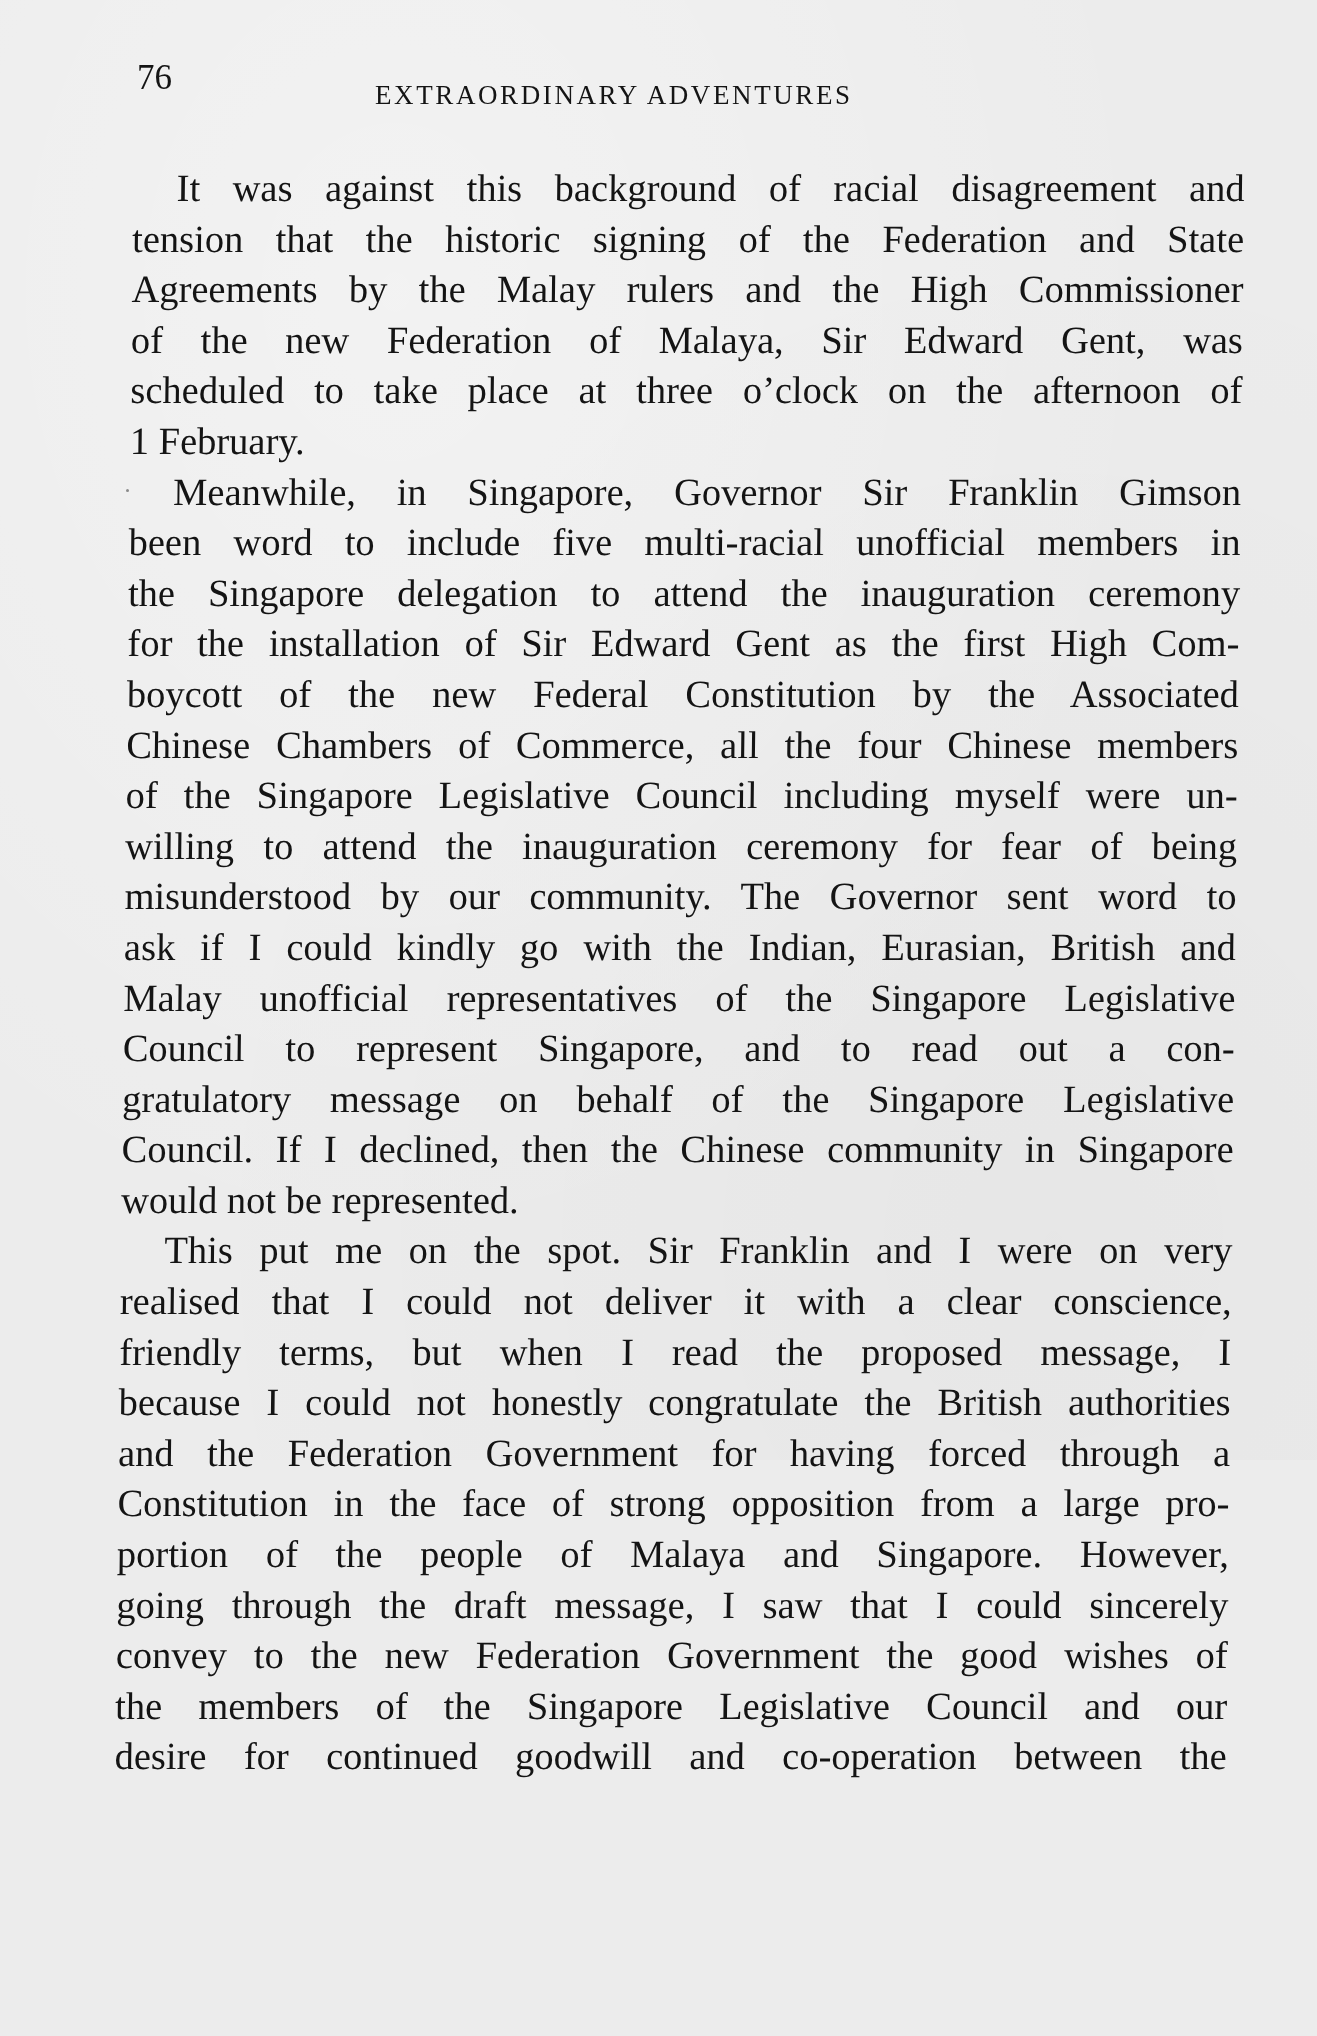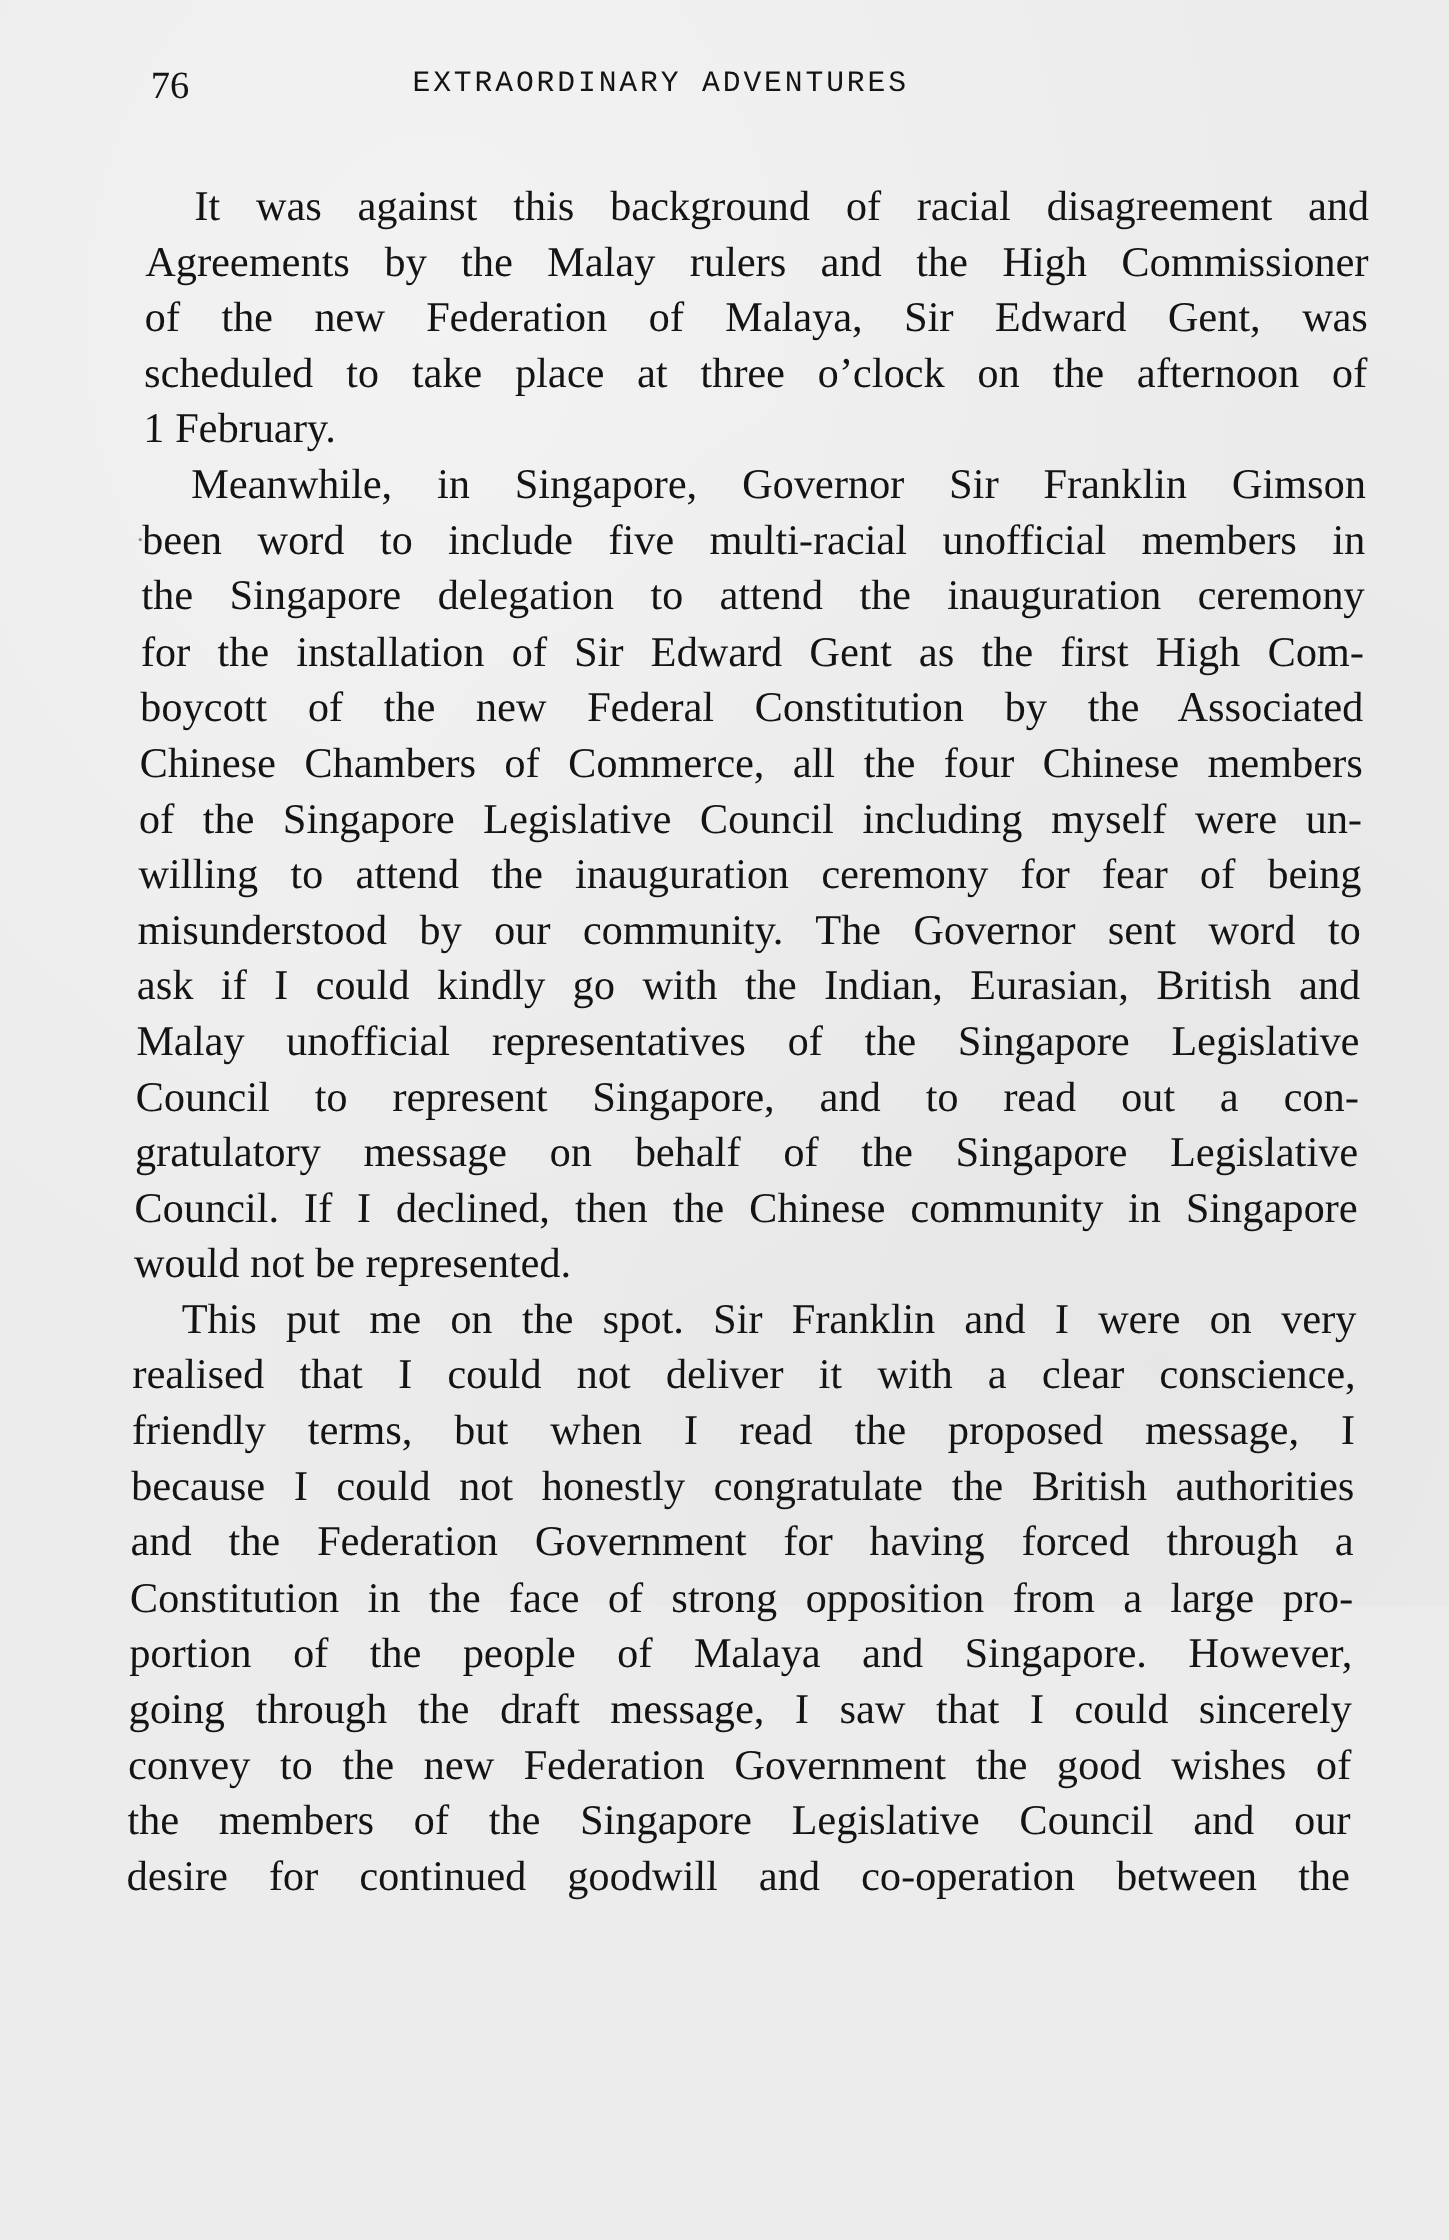--- a/index.html
+++ b/index.html
@@ -37,26 +37,25 @@
       position: absolute;
       left: 0;
       top: 0;
       font-size: 35px;
       line-height: 40px;
       letter-spacing: 0px;
     }
     .running-title {
       position: absolute;
       left: 238px;
-      top: 2px;
+      top: 20px;
       font-size: 27px;
       line-height: 34px;
       letter-spacing: 2.6px;
       text-transform: uppercase;
-      font-family: Liberation Mono, monospace;
     }
     .text-block {
       position: absolute;
       left: 133px;
       top: 163px;
       width: 1112px;
       transform-origin: 0 0;
       transform: skewX(-0.66deg);
     }
     .line {
@@ -90,20 +89,21 @@
 
   <div class="running-head">
     <span class="page-number">76</span>
     <span class="running-title">EXTRAORDINARY ADVENTURES</span>
   </div>
 
   <div class="text-block">
 
     <div>
       <span class="line indent">It was against this background of racial disagreement and</span>
+      <span class="line">tension that the historic signing of the Federation and State</span>
       <span class="line">Agreements by the Malay rulers and the High Commissioner</span>
       <span class="line">of the new Federation of Malaya, Sir Edward Gent, was</span>
       <span class="line">scheduled to take place at three o’clock on the afternoon of</span>
       <span class="line last">1 February.</span>
     </div>
 
     <div>
       <span class="line indent">Meanwhile, in Singapore, Governor Sir Franklin Gimson</span>
       <span class="line">been word to include five multi-racial unofficial members in</span>
       <span class="line">the Singapore delegation to attend the inauguration ceremony</span>

